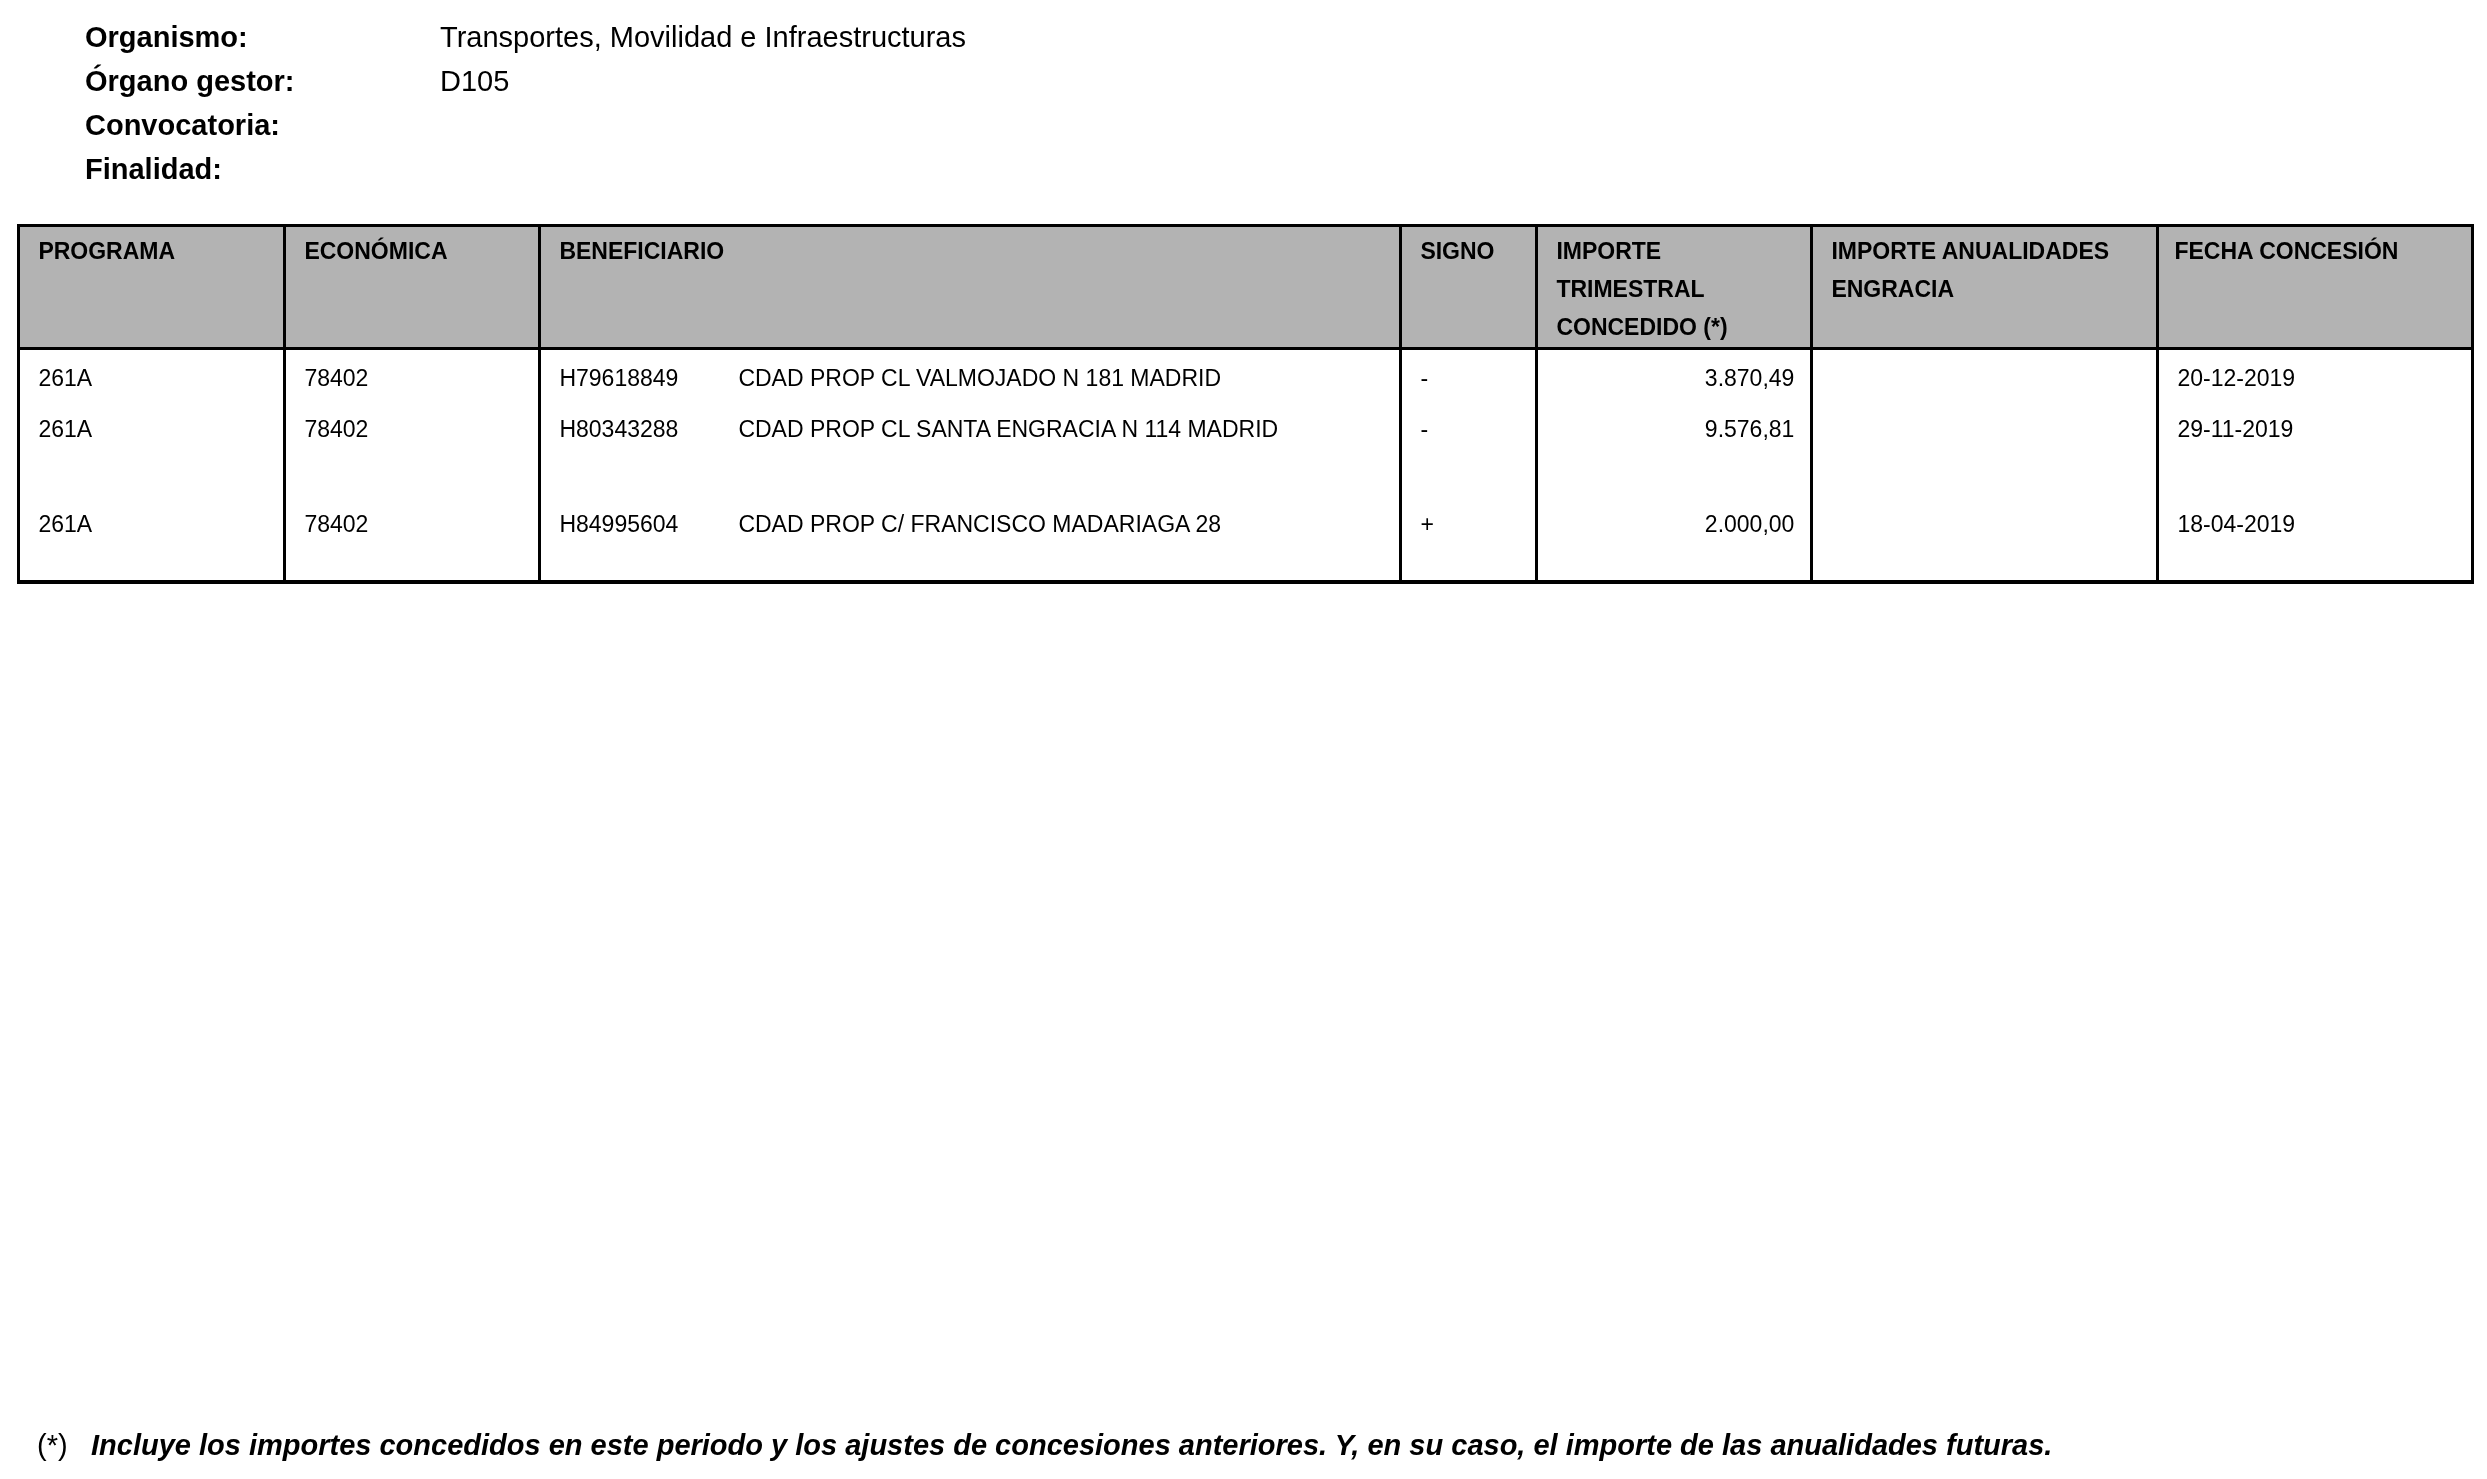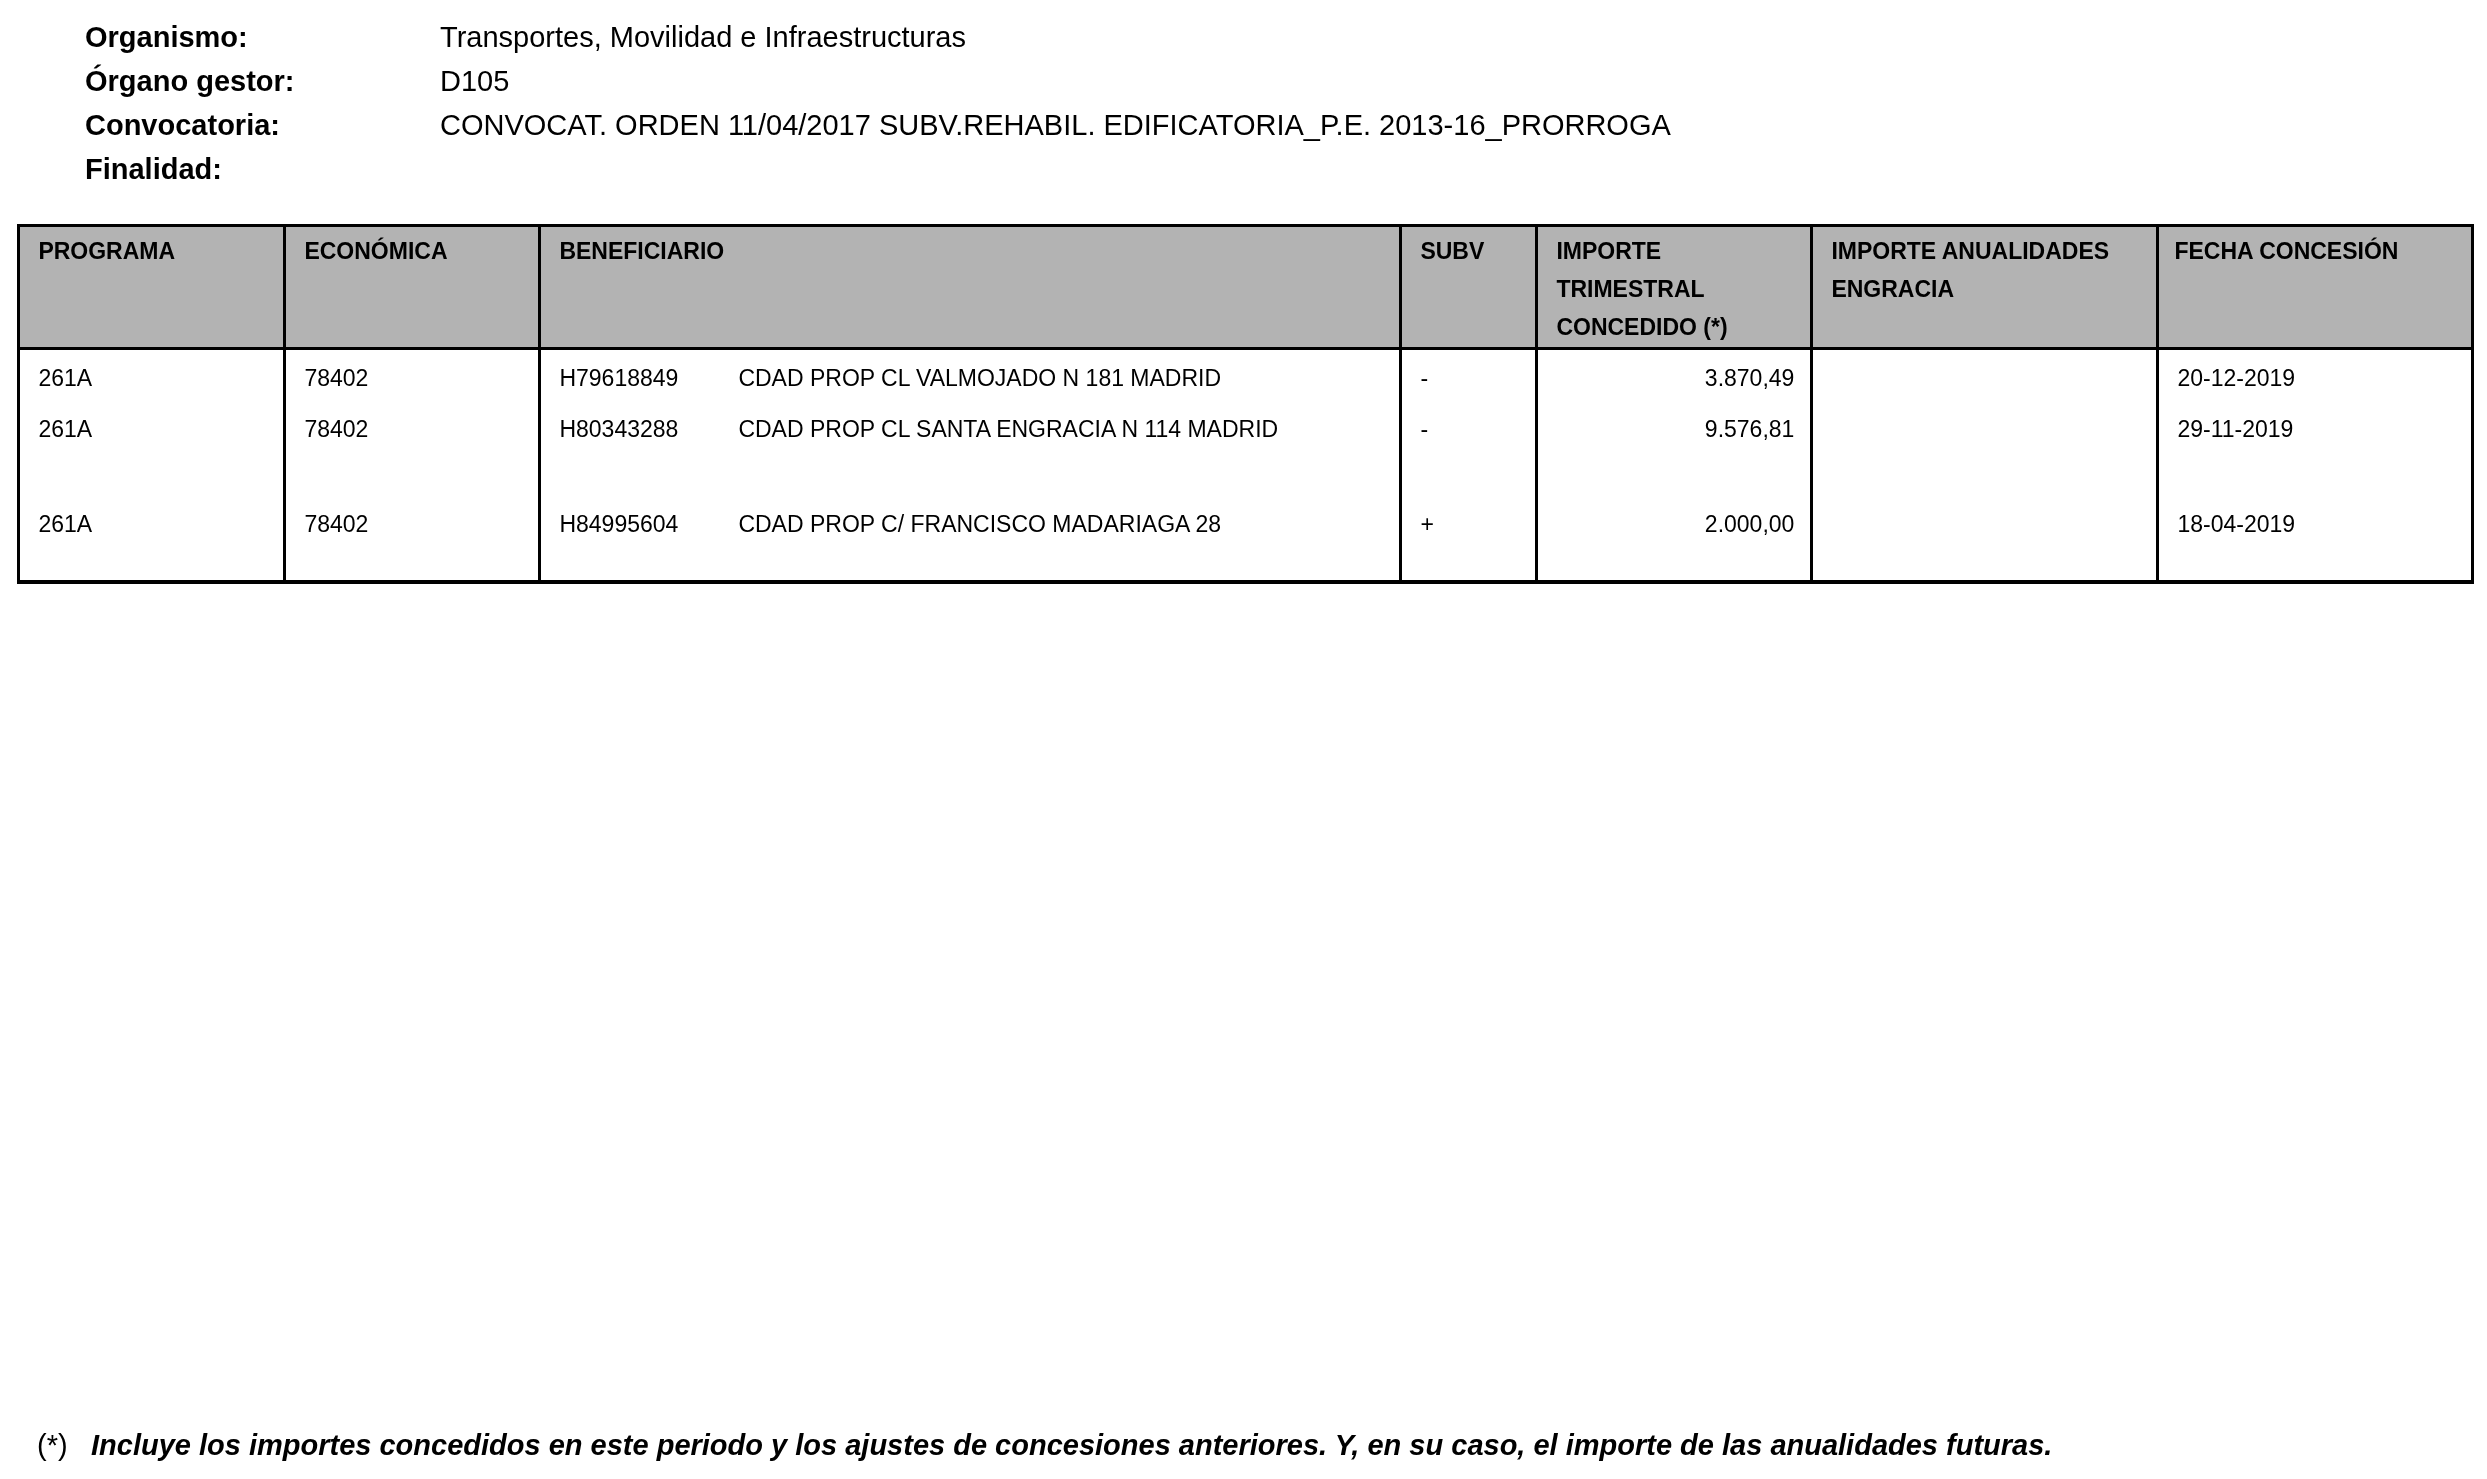--- a/index.html
+++ b/index.html
@@ -127,21 +127,20 @@
   <div class="meta-row">
     <span class="meta-label">Organismo:</span>
     <span class="meta-value">Transportes, Movilidad e Infraestructuras</span>
   </div>
   <div class="meta-row">
     <span class="meta-label">Órgano gestor:</span>
     <span class="meta-value">D105</span>
   </div>
   <div class="meta-row">
     <span class="meta-label">Convocatoria:</span>
-    <span class="meta-value">CONVOCAT. ORDEN 11/04/2017 SUBV.REHABIL. EDIFICATORIA_P.E. 2013-16_PRORROGA</span>
   </div>
   <div class="meta-row">
     <span class="meta-label">Finalidad:</span>
   </div>
 </div>
 
 <table class="grant-table">
   <colgroup>
     <col style="width:266px">
     <col style="width:255px">
@@ -149,21 +148,21 @@
     <col style="width:136px">
     <col style="width:275px">
     <col style="width:346px">
     <col style="width:315px">
   </colgroup>
   <thead>
     <tr>
       <th>PROGRAMA</th>
       <th>ECONÓMICA</th>
       <th>BENEFICIARIO</th>
-      <th>SUBV</th>
+      <th>SIGNO</th>
       <th>IMPORTE TRIMESTRAL CONCEDIDO (*)</th>
       <th>IMPORTE ANUALIDADES ENGRACIA</th>
       <th class="nowrap">FECHA CONCESIÓN</th>
     </tr>
   </thead>
   <tbody>
     <tr class="row-1">
       <td>261A</td>
       <td>78402</td>
       <td class="benef"><span class="benef-id">H79618849</span><span>CDAD PROP CL VALMOJADO N 181 MADRID</span></td>

